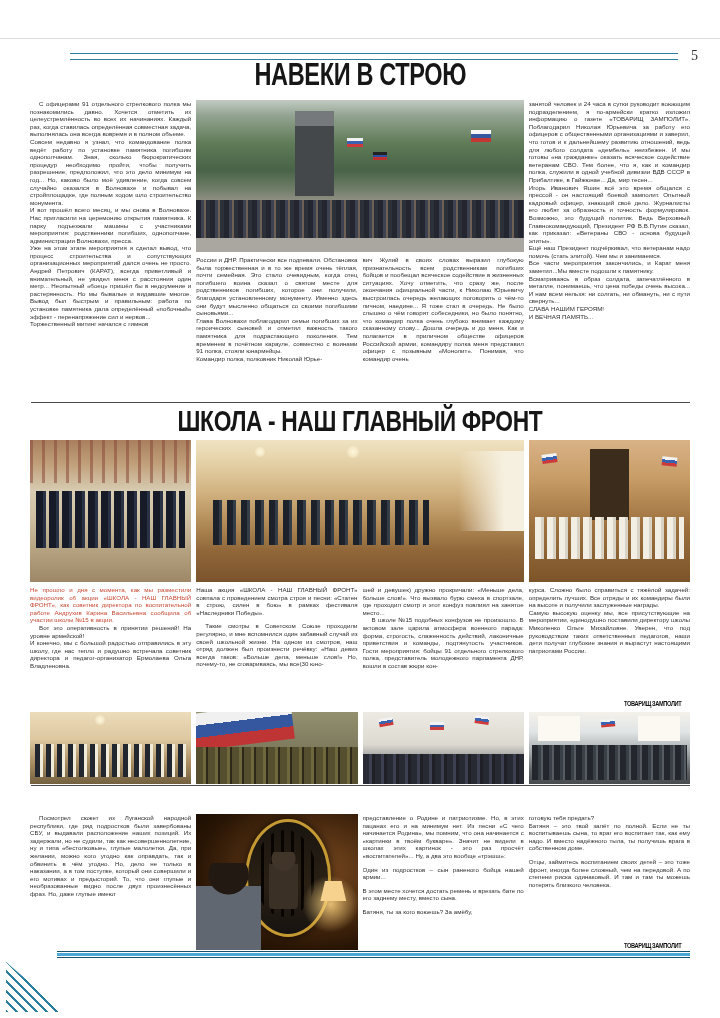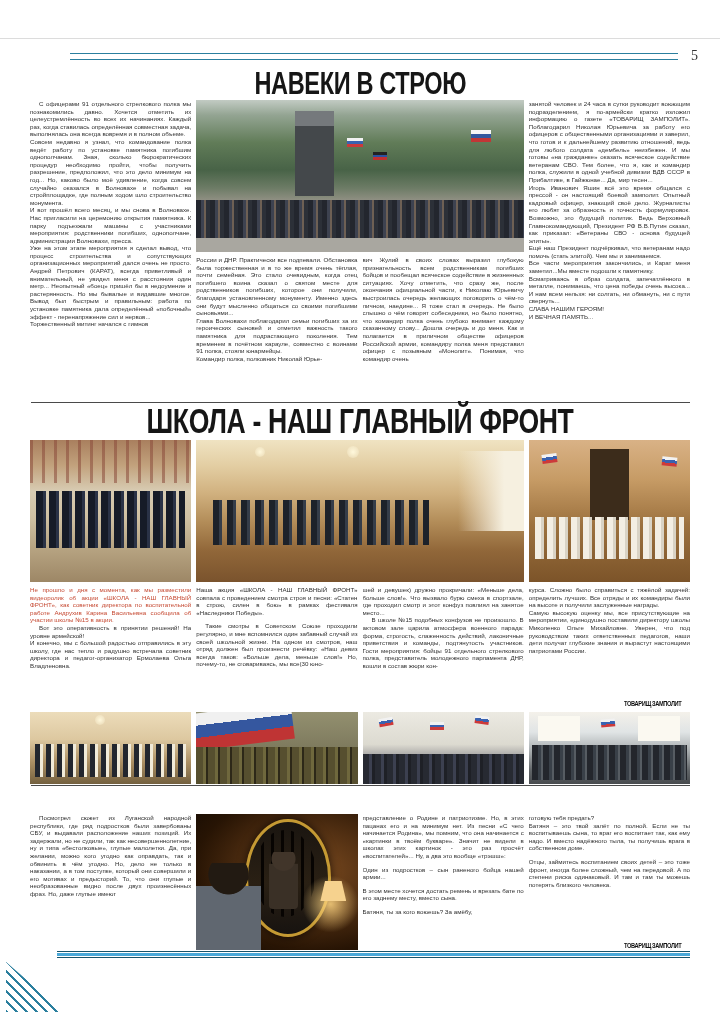--- a/index.html
+++ b/index.html
@@ -9,22 +9,22 @@
 
   
   .masthead-row{position:absolute;top:48px;left:30px;right:22px;display:flex;align-items:center;}
   .dbl-line{height:5px;border-top:1.6px solid #2b7f9e;border-bottom:1.6px solid #2b7f9e;flex:1;}
   .dbl-line.left{margin-left:40px;}
   .masthead-text{margin:0 8px;font-size:10px;font-weight:700;color:#2c2c2c;white-space:nowrap;}
   .page-number{width:16px;text-align:right;font-family:"Liberation Serif",serif;font-size:14px;color:#333;margin-left:4px;}
 
   
   .hl{position:absolute;left:0;right:0;text-align:center;font-weight:700;color:#161616;margin:0;}
-  .hl-1{top:69px;font-size:31px;line-height:30px;}
-  .hl-2{top:406px;font-size:35px;line-height:30px;}
+  .hl-1{top:60px;font-size:31px;line-height:30px;}
+  .hl-2{top:406px;font-size:30px;line-height:30px;}
   .hl-3{top:788px;font-size:25px;line-height:24px;color:#c2252b;}
   .cond{display:inline-block;transform:scaleX(0.76);transform-origin:50% 50%;white-space:nowrap;letter-spacing:-0.5px;}
   .cond-sm{display:inline-block;transform:scaleX(0.92);transform-origin:50% 50%;white-space:nowrap;}
 
   
   .rule{position:absolute;left:31px;right:30px;border-top:1px solid #4a4a4a;}
   .rule-1{top:402px;}
   .rule-2{top:785px;}
 
   

